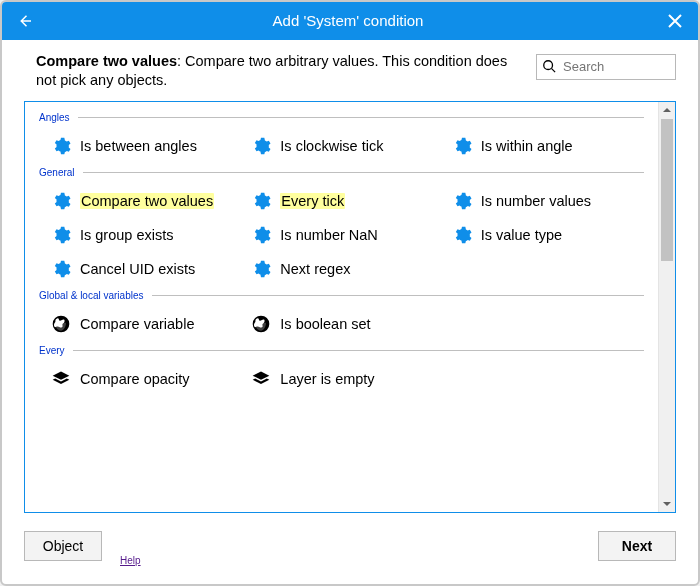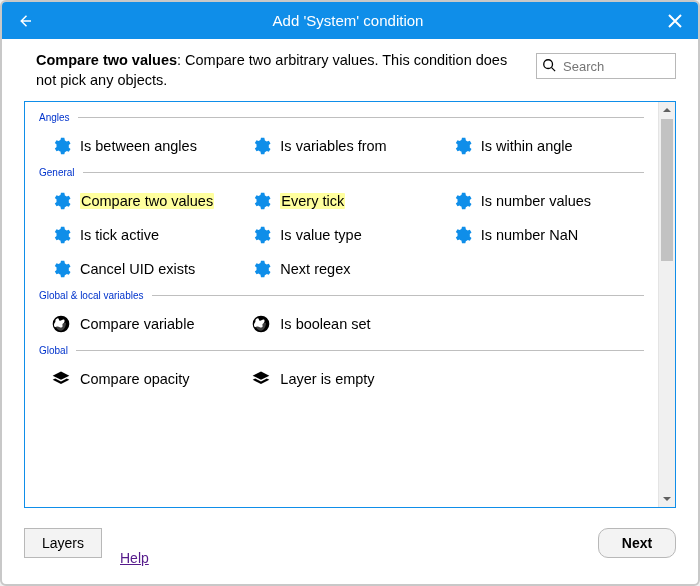--- a/index.html
+++ b/index.html
@@ -169,25 +169,25 @@
     height: 30px;
     border: 1px solid #b8b8b8;
     background: #f3f3f3;
     display: inline-flex;
     align-items: center;
     justify-content: center;
     font-size: 14px;
     cursor: pointer;
     padding: 0 14px;
   }
-  .btn.bold { font-weight: 700; border-radius: 10px; }
+  .btn.bold { font-weight: 700; }
   .help-link {
     color: #551a8b;
     text-decoration: underline;
-    font-size: 14px;
+    font-size: 10px;
     cursor: pointer;
     margin-top: 30px;
   }
   .spacer { flex: 1; }
 </style>
 </head>
 <body>
 
 <div class="window">
 
@@ -234,21 +234,21 @@
                 </svg>
               </span>
               <span class="label">Is between angles</span>
             </div>
             <div class="item">
               <span class="icon">
                 <svg width="20" height="20" viewBox="0 0 24 24">
                   <path fill="#0f8ee9" d="M12 8a4 4 0 100 8 4 4 0 000-8zm9.4 4a7.6 7.6 0 00-.1-1.3l2.1-1.6-2-3.5-2.5 1a7.8 7.8 0 00-2.2-1.3L16 2h-4l-.7 2.7a7.8 7.8 0 00-2.2 1.3l-2.5-1-2 3.5 2.1 1.6A7.6 7.6 0 006.6 12c0 .4 0 .9.1 1.3l-2.1 1.6 2 3.5 2.5-1c.7.6 1.4 1 2.2 1.3L12 22h4l.7-2.7c.8-.3 1.5-.7 2.2-1.3l2.5 1 2-3.5-2.1-1.6c.1-.4.1-.9.1-1.3z"></path>
                 </svg>
               </span>
-              <span class="label">Is variables from</span>
+              <span class="label">Is clockwise tick</span>
             </div>
             <div class="item">
               <span class="icon">
                 <svg width="20" height="20" viewBox="0 0 24 24">
                   <path fill="#0f8ee9" d="M12 8a4 4 0 100 8 4 4 0 000-8zm9.4 4a7.6 7.6 0 00-.1-1.3l2.1-1.6-2-3.5-2.5 1a7.8 7.8 0 00-2.2-1.3L16 2h-4l-.7 2.7a7.8 7.8 0 00-2.2 1.3l-2.5-1-2 3.5 2.1 1.6A7.6 7.6 0 006.6 12c0 .4 0 .9.1 1.3l-2.1 1.6 2 3.5 2.5-1c.7.6 1.4 1 2.2 1.3L12 22h4l.7-2.7c.8-.3 1.5-.7 2.2-1.3l2.5 1 2-3.5-2.1-1.6c.1-.4.1-.9.1-1.3z"></path>
                 </svg>
               </span>
               <span class="label">Is within angle</span>
             </div>
           </div>
@@ -282,37 +282,37 @@
                 </svg>
               </span>
               <span class="label">Is number values</span>
             </div>
             <div class="item">
               <span class="icon">
                 <svg width="20" height="20" viewBox="0 0 24 24">
                   <path fill="#0f8ee9" d="M12 8a4 4 0 100 8 4 4 0 000-8zm9.4 4a7.6 7.6 0 00-.1-1.3l2.1-1.6-2-3.5-2.5 1a7.8 7.8 0 00-2.2-1.3L16 2h-4l-.7 2.7a7.8 7.8 0 00-2.2 1.3l-2.5-1-2 3.5 2.1 1.6A7.6 7.6 0 006.6 12c0 .4 0 .9.1 1.3l-2.1 1.6 2 3.5 2.5-1c.7.6 1.4 1 2.2 1.3L12 22h4l.7-2.7c.8-.3 1.5-.7 2.2-1.3l2.5 1 2-3.5-2.1-1.6c.1-.4.1-.9.1-1.3z"></path>
                 </svg>
               </span>
-              <span class="label">Is tick active</span>
+              <span class="label">Is group exists</span>
+            </div>
+            <div class="item">
+              <span class="icon">
+                <svg width="20" height="20" viewBox="0 0 24 24">
+                  <path fill="#0f8ee9" d="M12 8a4 4 0 100 8 4 4 0 000-8zm9.4 4a7.6 7.6 0 00-.1-1.3l2.1-1.6-2-3.5-2.5 1a7.8 7.8 0 00-2.2-1.3L16 2h-4l-.7 2.7a7.8 7.8 0 00-2.2 1.3l-2.5-1-2 3.5 2.1 1.6A7.6 7.6 0 006.6 12c0 .4 0 .9.1 1.3l-2.1 1.6 2 3.5 2.5-1c.7.6 1.4 1 2.2 1.3L12 22h4l.7-2.7c.8-.3 1.5-.7 2.2-1.3l2.5 1 2-3.5-2.1-1.6c.1-.4.1-.9.1-1.3z"></path>
+                </svg>
+              </span>
+              <span class="label">Is number NaN</span>
             </div>
             <div class="item">
               <span class="icon">
                 <svg width="20" height="20" viewBox="0 0 24 24">
                   <path fill="#0f8ee9" d="M12 8a4 4 0 100 8 4 4 0 000-8zm9.4 4a7.6 7.6 0 00-.1-1.3l2.1-1.6-2-3.5-2.5 1a7.8 7.8 0 00-2.2-1.3L16 2h-4l-.7 2.7a7.8 7.8 0 00-2.2 1.3l-2.5-1-2 3.5 2.1 1.6A7.6 7.6 0 006.6 12c0 .4 0 .9.1 1.3l-2.1 1.6 2 3.5 2.5-1c.7.6 1.4 1 2.2 1.3L12 22h4l.7-2.7c.8-.3 1.5-.7 2.2-1.3l2.5 1 2-3.5-2.1-1.6c.1-.4.1-.9.1-1.3z"></path>
                 </svg>
               </span>
               <span class="label">Is value type</span>
-            </div>
-            <div class="item">
-              <span class="icon">
-                <svg width="20" height="20" viewBox="0 0 24 24">
-                  <path fill="#0f8ee9" d="M12 8a4 4 0 100 8 4 4 0 000-8zm9.4 4a7.6 7.6 0 00-.1-1.3l2.1-1.6-2-3.5-2.5 1a7.8 7.8 0 00-2.2-1.3L16 2h-4l-.7 2.7a7.8 7.8 0 00-2.2 1.3l-2.5-1-2 3.5 2.1 1.6A7.6 7.6 0 006.6 12c0 .4 0 .9.1 1.3l-2.1 1.6 2 3.5 2.5-1c.7.6 1.4 1 2.2 1.3L12 22h4l.7-2.7c.8-.3 1.5-.7 2.2-1.3l2.5 1 2-3.5-2.1-1.6c.1-.4.1-.9.1-1.3z"></path>
-                </svg>
-              </span>
-              <span class="label">Is number NaN</span>
             </div>
             <div class="item">
               <span class="icon">
                 <svg width="20" height="20" viewBox="0 0 24 24">
                   <path fill="#0f8ee9" d="M12 8a4 4 0 100 8 4 4 0 000-8zm9.4 4a7.6 7.6 0 00-.1-1.3l2.1-1.6-2-3.5-2.5 1a7.8 7.8 0 00-2.2-1.3L16 2h-4l-.7 2.7a7.8 7.8 0 00-2.2 1.3l-2.5-1-2 3.5 2.1 1.6A7.6 7.6 0 006.6 12c0 .4 0 .9.1 1.3l-2.1 1.6 2 3.5 2.5-1c.7.6 1.4 1 2.2 1.3L12 22h4l.7-2.7c.8-.3 1.5-.7 2.2-1.3l2.5 1 2-3.5-2.1-1.6c.1-.4.1-.9.1-1.3z"></path>
                 </svg>
               </span>
               <span class="label">Cancel UID exists</span>
             </div>
             <div class="item">
@@ -352,21 +352,21 @@
                   <ellipse cx="12" cy="12" rx="10" ry="10" fill="none" stroke="#fff" stroke-width="0"></ellipse>
                   <path fill="#fff" d="M8 5c2 0 1 3 3 3s3-2 5-1c1 3-1 4-2 5s1 3-1 4-3-1-5-1-3 2-4 0 0-4 1-5-1-4 3-5z"></path>
                 </svg>
               </span>
               <span class="label">Is boolean set</span>
             </div>
           </div>
         </div>
         <div class="category">
           <div class="cat-header">
-            <span>Global</span>
+            <span>Every</span>
             <div class="line"></div>
           </div>
           <div class="items">
             <div class="item">
               <span class="icon">
                 <svg width="20" height="20" viewBox="0 0 24 24">
                   <path fill="#000" d="M12 3l10 5-10 5L2 8l10-5z"></path>
                   <path fill="#000" d="M2 13l10 5 10-5-3-1.5L12 15 5 11.5 2 13z"></path>
                 </svg>
               </span>
@@ -393,19 +393,19 @@
       <div class="sb-thumb"></div>
       <div class="sb-arrow" style="margin-top:auto">
         <svg width="8" height="8" viewBox="0 0 8 8">
             <path d="M0 2 L4 6 L8 2 Z"></path>
           </svg>
       </div>
     </div>
   </div>
 
   <div class="footer">
-    <div class="btn">Layers</div>
+    <div class="btn">Object</div>
     <span class="help-link">Help</span>
     <div class="spacer"></div>
     <div class="btn bold">Next</div>
   </div>
 
 </div>
 
 </body></html>

